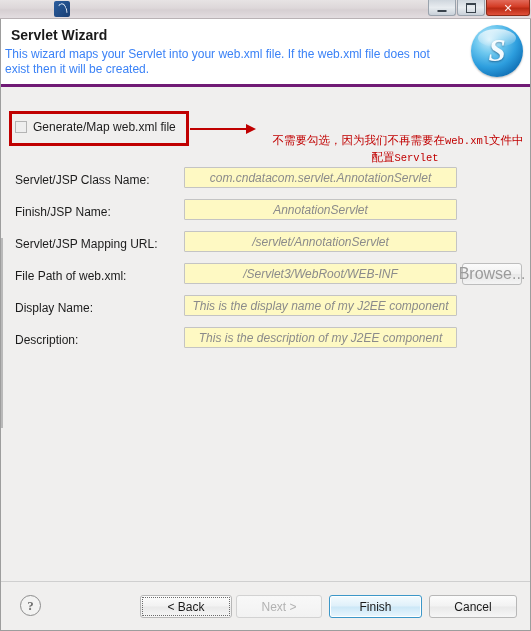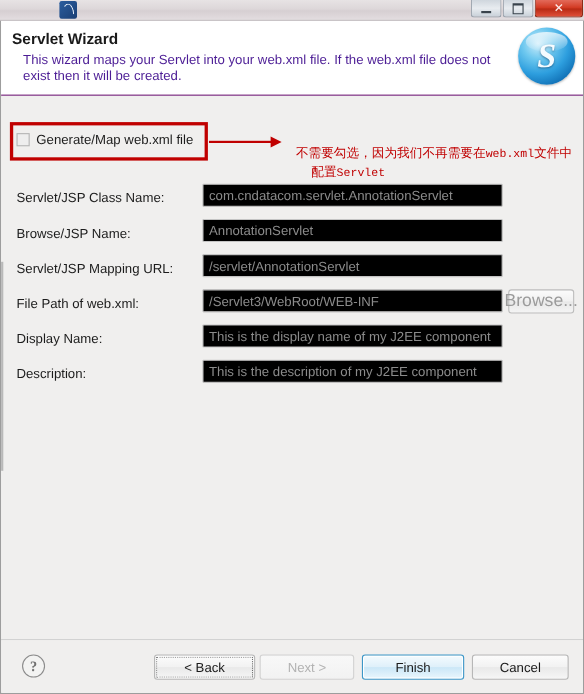--- a/index.html
+++ b/index.html
@@ -119,36 +119,36 @@
     box-sizing: border-box;
   }
 
   
   .header {
     position: absolute;
     left: 0; top: 0;
     width: 529px;
     height: 68px;
     background: #ffffff;
-    border-bottom: 1px solid #701a75;
+    border-bottom: 3px solid #701a75;
     box-sizing: border-box;
   }
   .header-title {
     position: absolute;
     left: 10px; top: 8px;
     font-size: 14px;
     font-weight: bold;
     color: #1a1a1a;
   }
   .header-desc {
     position: absolute;
-    left: 20px; top: 28px;
+    left: 4px; top: 28px;
     width: 430px;
     font-size: 12px;
-    color: #4c1d95;
+    color: #3b82f6;
     line-height: 15px;
   }
   .header-logo {
     position: absolute;
     right: 7px; top: 6px;
     width: 52px; height: 52px;
     border-radius: 50%;
     background:
       radial-gradient(circle at 35% 28%, #cfeefb 0%, #6ec8ef 28%, #2d9ede 55%, #1273b8 78%, #0d4f86 100%);
     box-shadow: 0 1px 2px rgba(0,0,0,0.28);
@@ -179,20 +179,21 @@
     pointer-events: none;
   }
 
   
   .body-area {
     position: absolute;
     left: 0; top: 69px;
     width: 529px;
     height: 493px;
     background: #f0efee;
+    text-align: center;
   }
 
   
   .checkbox-row {
     position: absolute;
     left: 14px; top: 32px;
     display: flex;
     align-items: center;
     gap: 6px;
   }
@@ -269,29 +270,30 @@
     font-size: 12px;
     color: #1c1c1c;
     white-space: nowrap;
   }
   .field-input {
     position: absolute;
     left: 183px; top: 0px;
     width: 273px;
     height: 21px;
     border: 1px solid #c4c4c4;
-    background: #000000;
+    background: #fef9c3;
     box-sizing: border-box;
     font-size: 12px;
     color: #8b8b8b;
     padding: 2px 5px;
     line-height: 17px;
     white-space: nowrap;
     overflow: hidden;
     border-radius: 1px;
+    font-style: italic;
   }
   .browse-btn {
     position: absolute;
     left: 461px; top: 0px;
     width: 60px; height: 22px;
     border: 1px solid #bdbdbd;
     border-radius: 3px;
     background: linear-gradient(to bottom, #fbfbfb 0%, #f1f1f1 48%, #e8e8e8 52%, #f4f4f4 100%);
     font-size: 16px;
     color: #9b9b9b;
@@ -430,21 +432,21 @@
       </div>
 
       <div class="form">
 
         <div class="field-row">
           <span class="field-label">Servlet/JSP Class Name:</span>
           <div class="field-input">com.cndatacom.servlet.AnnotationServlet</div>
         </div>
 
         <div class="field-row">
-          <span class="field-label">Browse/JSP Name:</span>
+          <span class="field-label">Finish/JSP Name:</span>
           <div class="field-input">AnnotationServlet</div>
         </div>
 
         <div class="field-row">
           <span class="field-label">Servlet/JSP Mapping URL:</span>
           <div class="field-input">/servlet/AnnotationServlet</div>
         </div>
 
         <div class="field-row">
           <span class="field-label">File Path of web.xml:</span>

